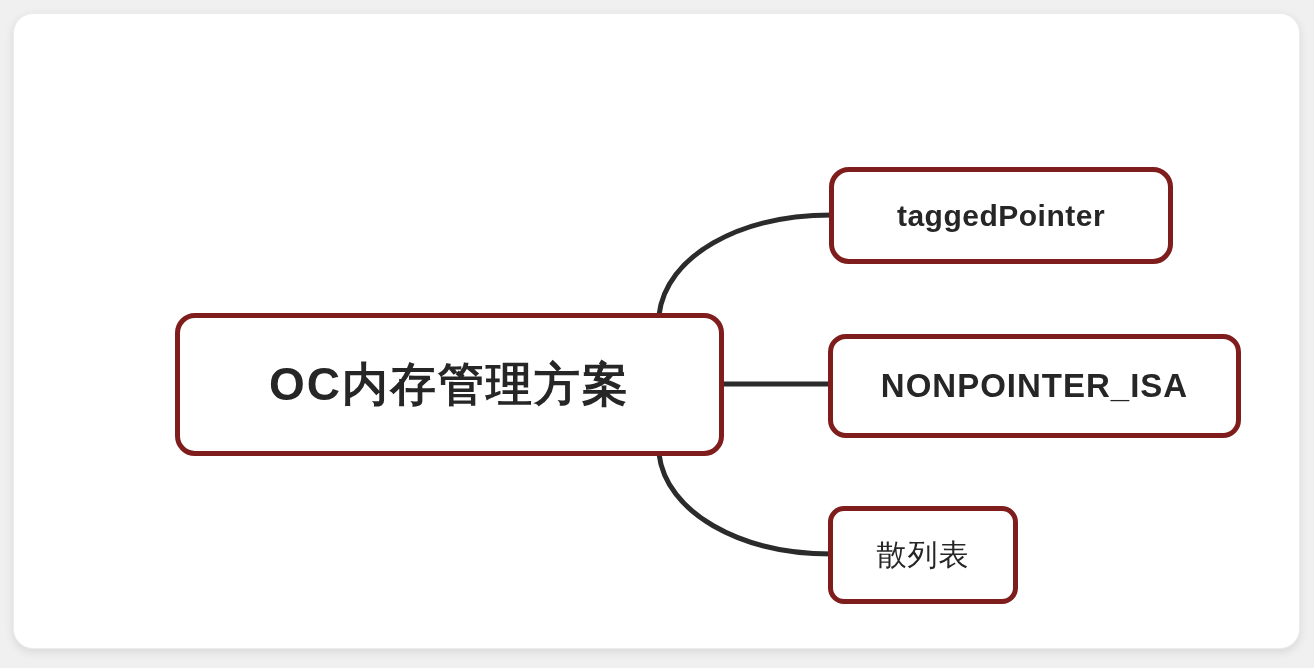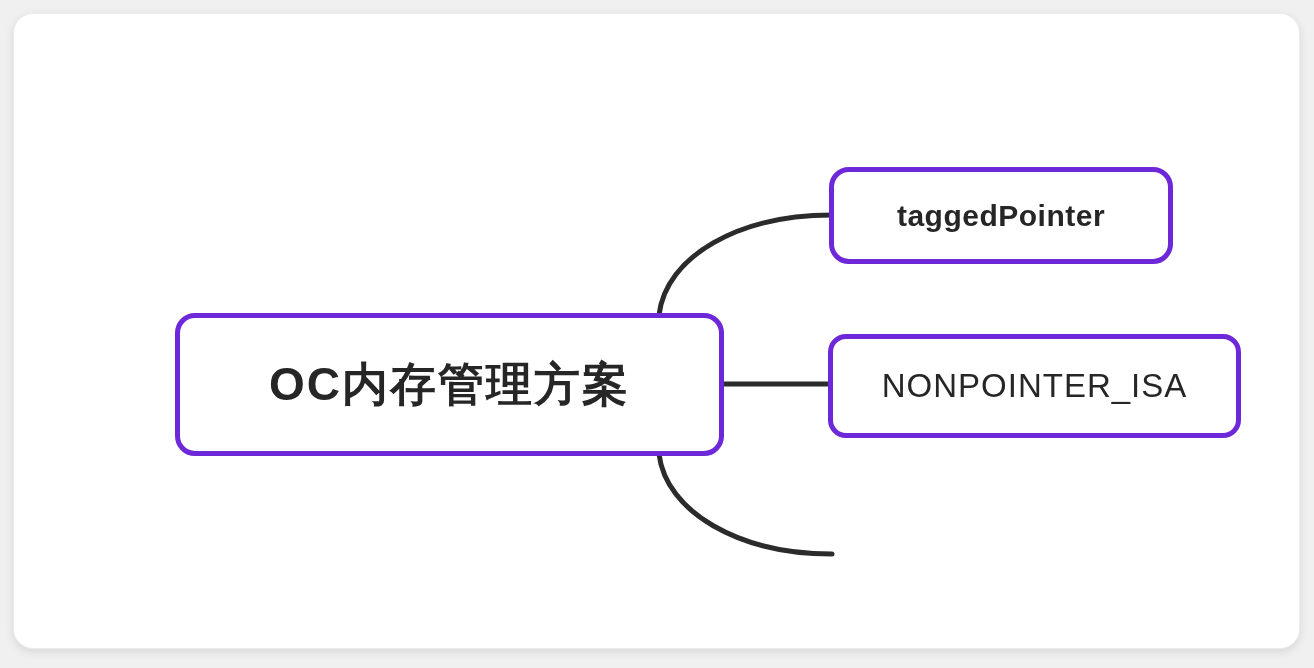--- a/index.html
+++ b/index.html
@@ -23,21 +23,21 @@
     left: 0; top: 0;
     width: 1287px; height: 636px;
     pointer-events: none;
   }
   .node {
     position: absolute;
     display: flex;
     align-items: center;
     justify-content: center;
     background: #ffffff;
-    border: 5px solid #6d28d9;
+    border: 5px solid #7f1d1d;
     color: #262626;
     text-align: center;
     white-space: nowrap;
     cursor: pointer;
   }
   .node-root {
     left: 161px; top: 299px;
     width: 549px; height: 143px;
     border-radius: 20px;
     border-width: 5px;
@@ -53,21 +53,21 @@
     font-size: 30px;
     font-weight: 700;
     letter-spacing: 0.5px;
   }
   .node-nonpointer {
     left: 814px; top: 320px;
     width: 413px; height: 104px;
     border-radius: 18px;
     border-width: 5px;
     font-size: 33px;
-    font-weight: 400;
+    font-weight: 700;
     letter-spacing: 1px;
   }
   .node-hash {
     left: 814px; top: 492px;
     width: 190px; height: 98px;
     border-radius: 16px;
     border-width: 5px;
     font-size: 30px;
     font-weight: 500;
     letter-spacing: 1px;
@@ -89,14 +89,17 @@
   </div>
 
   <div class="node node-tagged">
     <span>taggedPointer</span>
   </div>
 
   <div class="node node-nonpointer">
     <span>NONPOINTER_ISA</span>
   </div>
 
+  <div class="node node-hash">
+    <span>散列表</span>
+  </div>
 
 </div>
 
 </body></html>

